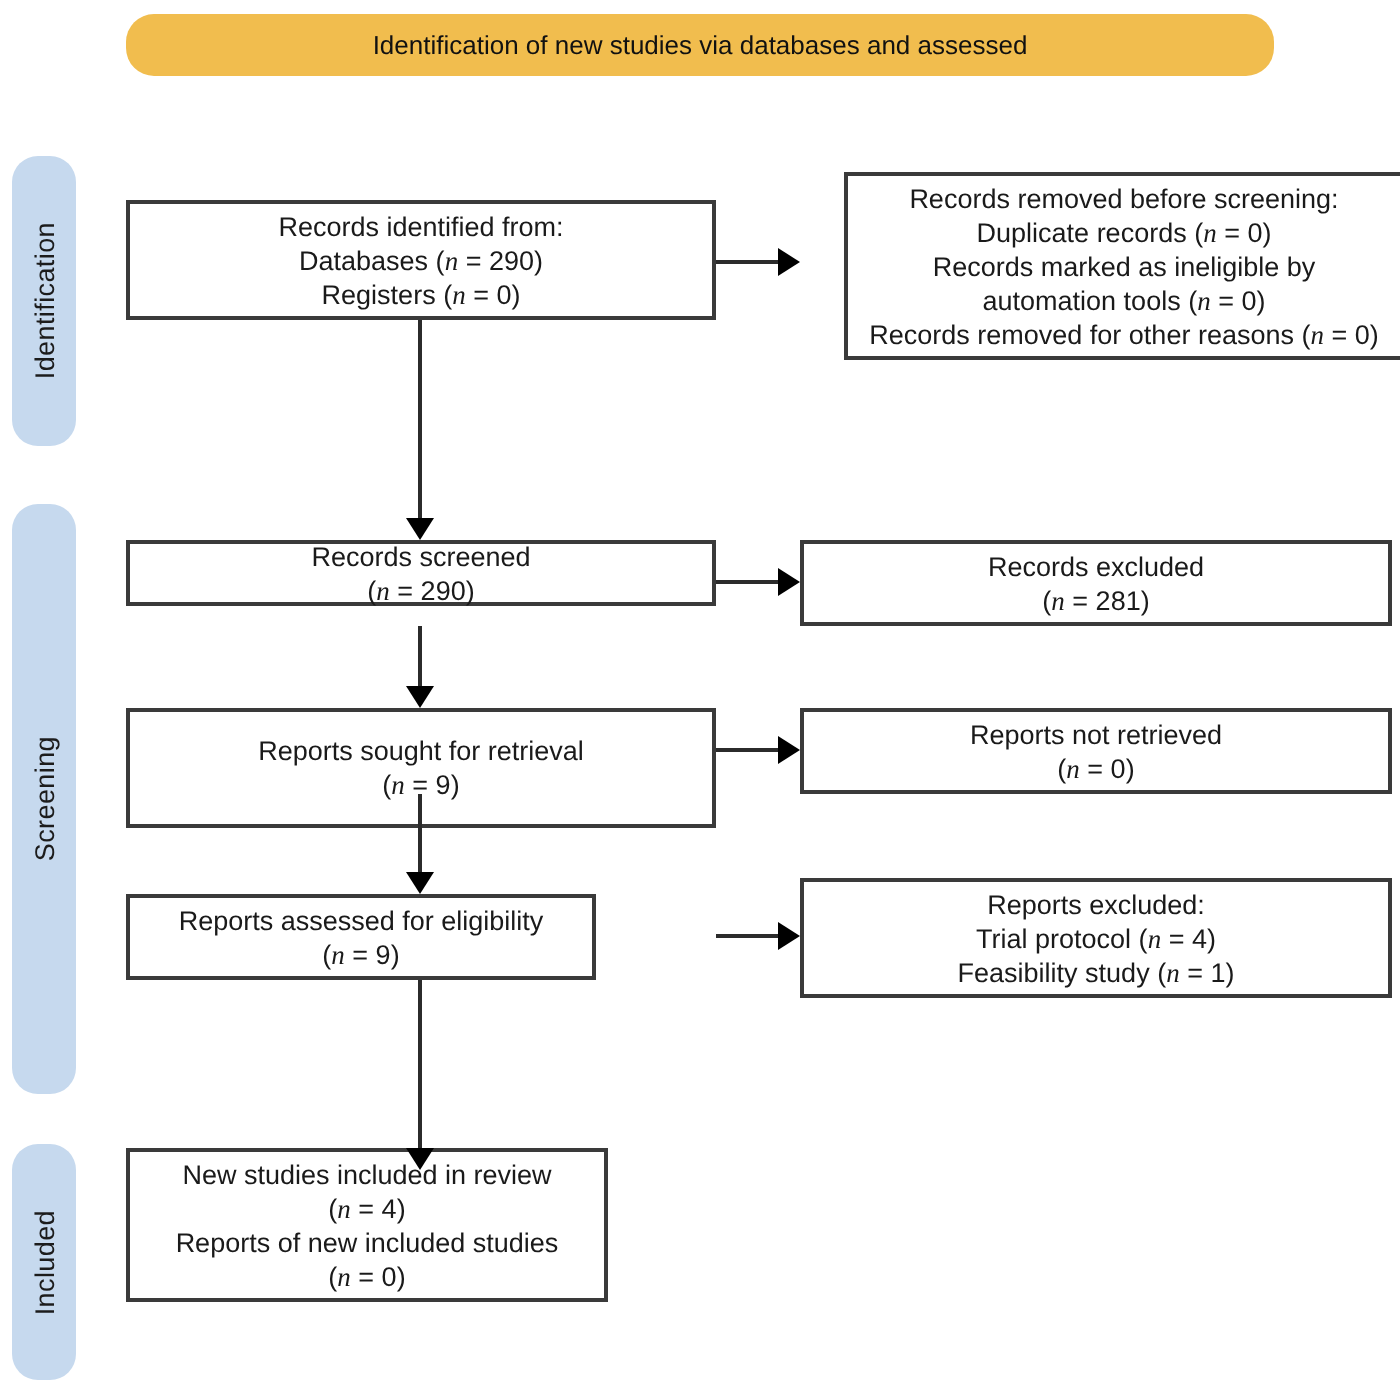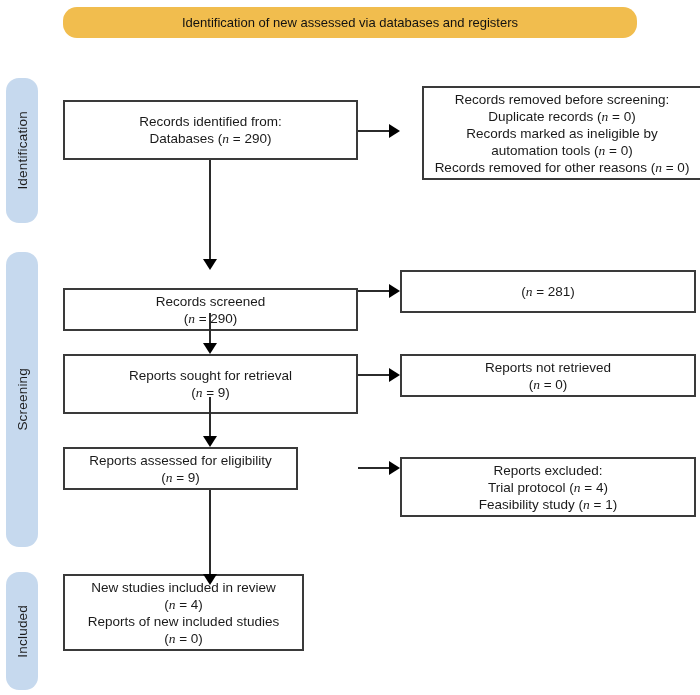--- a/index.html
+++ b/index.html
@@ -39,28 +39,28 @@
 
   
   .box{
     position:absolute;background:#fff;border:2px solid var(--box-border);
     display:flex;flex-direction:column;align-items:center;justify-content:center;
     text-align:center;font-size:13.5px;line-height:17px;padding:3px 8px;
   }
   .box .ln{width:100%;}
   .box i{font-style:italic;font-family:"Liberation Serif","DejaVu Serif",serif;}
   .b1{left:63px;top:100px;width:295px;height:60px;}
-  .b2{left:63px;top:270px;width:295px;height:43px;margin-top:18px;}
+  .b2{left:63px;top:270px;width:295px;height:33px;}
   .b3{left:63px;top:354px;width:295px;height:60px;}
   .b4{left:63px;top:447px;width:235px;height:43px;}
   .b5{left:63px;top:574px;width:241px;height:77px;justify-content:center;}
   .r1{left:422px;top:86px;width:280px;height:94px;}
   .r2{left:400px;top:270px;width:296px;height:43px;}
   .r3{left:400px;top:354px;width:296px;height:43px;}
-  .r4{left:400px;top:439px;width:296px;height:60px;margin-top:18px;}
+  .r4{left:400px;top:439px;width:296px;height:60px;}
 
   
   .arrow{position:absolute;}
   .arrow.v{width:14px;}
   .arrow.v .shaft{position:absolute;left:6px;top:0;bottom:9px;width:2px;background:var(--arrow);}
   .arrow.v .head{position:absolute;left:0;bottom:0;width:0;height:0;
     border-left:7px solid transparent;border-right:7px solid transparent;border-top:11px solid #000;}
   .arrow.h{height:14px;}
   .arrow.h .shaft{position:absolute;left:0;right:9px;top:6px;height:2px;background:var(--arrow);}
   .arrow.h .head{position:absolute;right:0;top:0;width:0;height:0;
@@ -73,48 +73,50 @@
   .h2{left:358px;top:284px;width:42px;}
   .h3{left:358px;top:368px;width:42px;}
   .h4{left:358px;top:461px;width:42px;}
 </style>
 </head>
 <body>
 
 <div class="canvas">
 
   <div class="banner">
-    <span>Identification of new assessed via databases and registers</span>
+    <span>Identification of new studies via databases and assessed</span>
   </div>
 
   <div class="stage identification">
     <span>Identification</span>
   </div>
   <div class="stage screening">
     <span>Screening</span>
   </div>
   <div class="stage included">
     <span>Included</span>
   </div>
 
   <div class="box b1">
       <div class="ln">Records identified from:</div>
       <div class="ln">Databases (<i>n</i> = 290)</div>
+      <div class="ln">Registers (<i>n</i> = 0)</div>
     </div>
   <div class="box r1">
       <div class="ln">Records removed before screening:</div>
       <div class="ln">Duplicate records (<i>n</i> = 0)</div>
       <div class="ln">Records marked as ineligible by automation tools (<i>n</i> = 0)</div>
       <div class="ln">Records removed for other reasons (<i>n</i> = 0)</div>
     </div>
   <div class="box b2">
       <div class="ln">Records screened</div>
       <div class="ln">(<i>n</i> = 290)</div>
     </div>
   <div class="box r2">
+      <div class="ln">Records excluded</div>
       <div class="ln">(<i>n</i> = 281)</div>
     </div>
   <div class="box b3">
       <div class="ln">Reports sought for retrieval</div>
       <div class="ln">(<i>n</i> = 9)</div>
     </div>
   <div class="box r3">
       <div class="ln">Reports not retrieved</div>
       <div class="ln">(<i>n</i> = 0)</div>
     </div>

